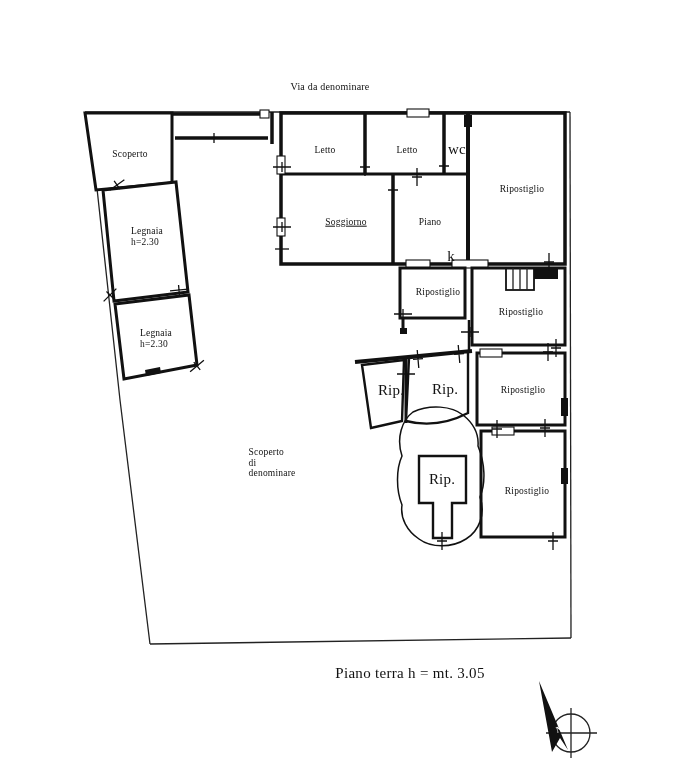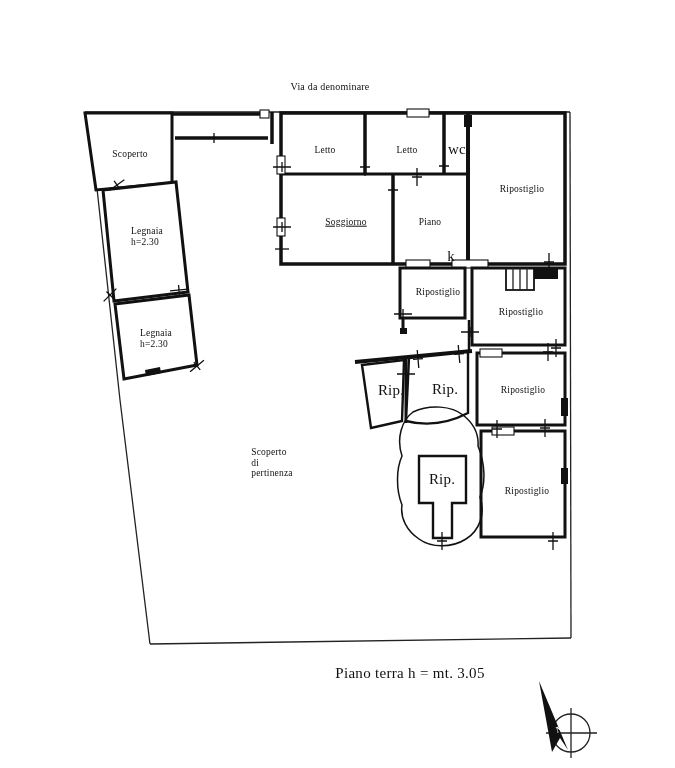--- a/index.html
+++ b/index.html
@@ -208,18 +208,18 @@
   <div class="lbl" style="left:521px;top:312px;">Ripostiglio</div>
   <div class="lbl small" style="left:391px;top:390px;">Rip.</div>
   <div class="lbl small" style="left:445px;top:389px;">Rip.</div>
   <div class="lbl" style="left:523px;top:390px;">Ripostiglio</div>
   <div class="lbl" style="left:527px;top:491px;">Ripostiglio</div>
   <div class="lbl small" style="left:442px;top:479px;">Rip.</div>
 
   <div class="lbl" style="left:272px;top:463px;">
     <div>Scoperto</div>
     <div>di</div>
-    <div>pertinenza</div>
+    <div>denominare</div>
   </div>
 
   <div class="lbl caption" style="left:378px;top:673px;margin-left:32px;">Piano terra h = mt. 3.05</div>
 
 </div>
 
 </body></html>

